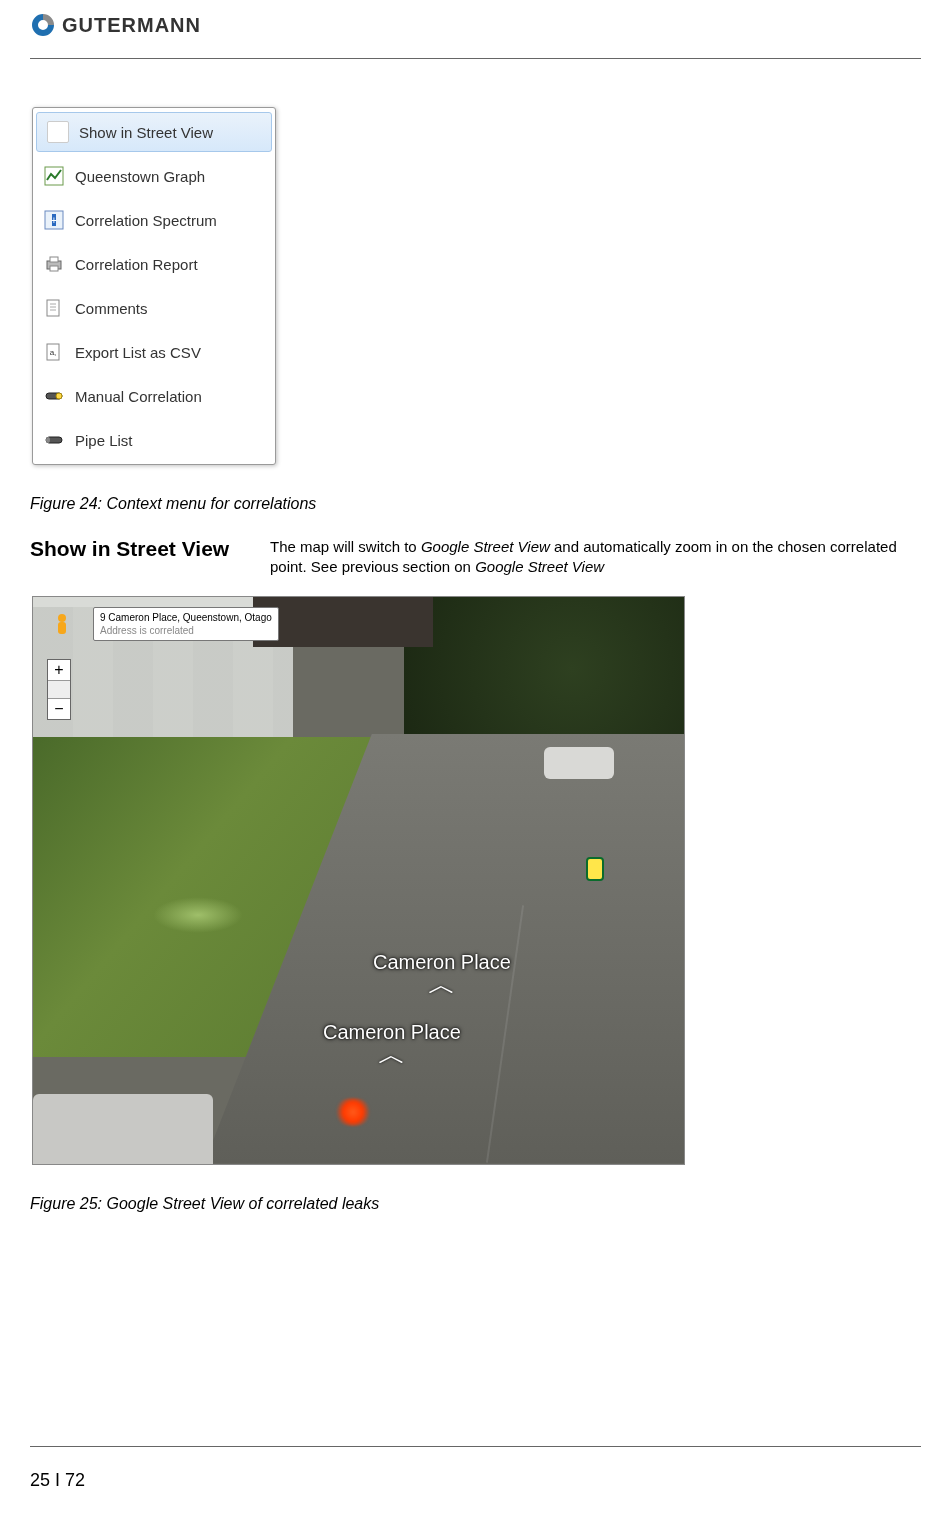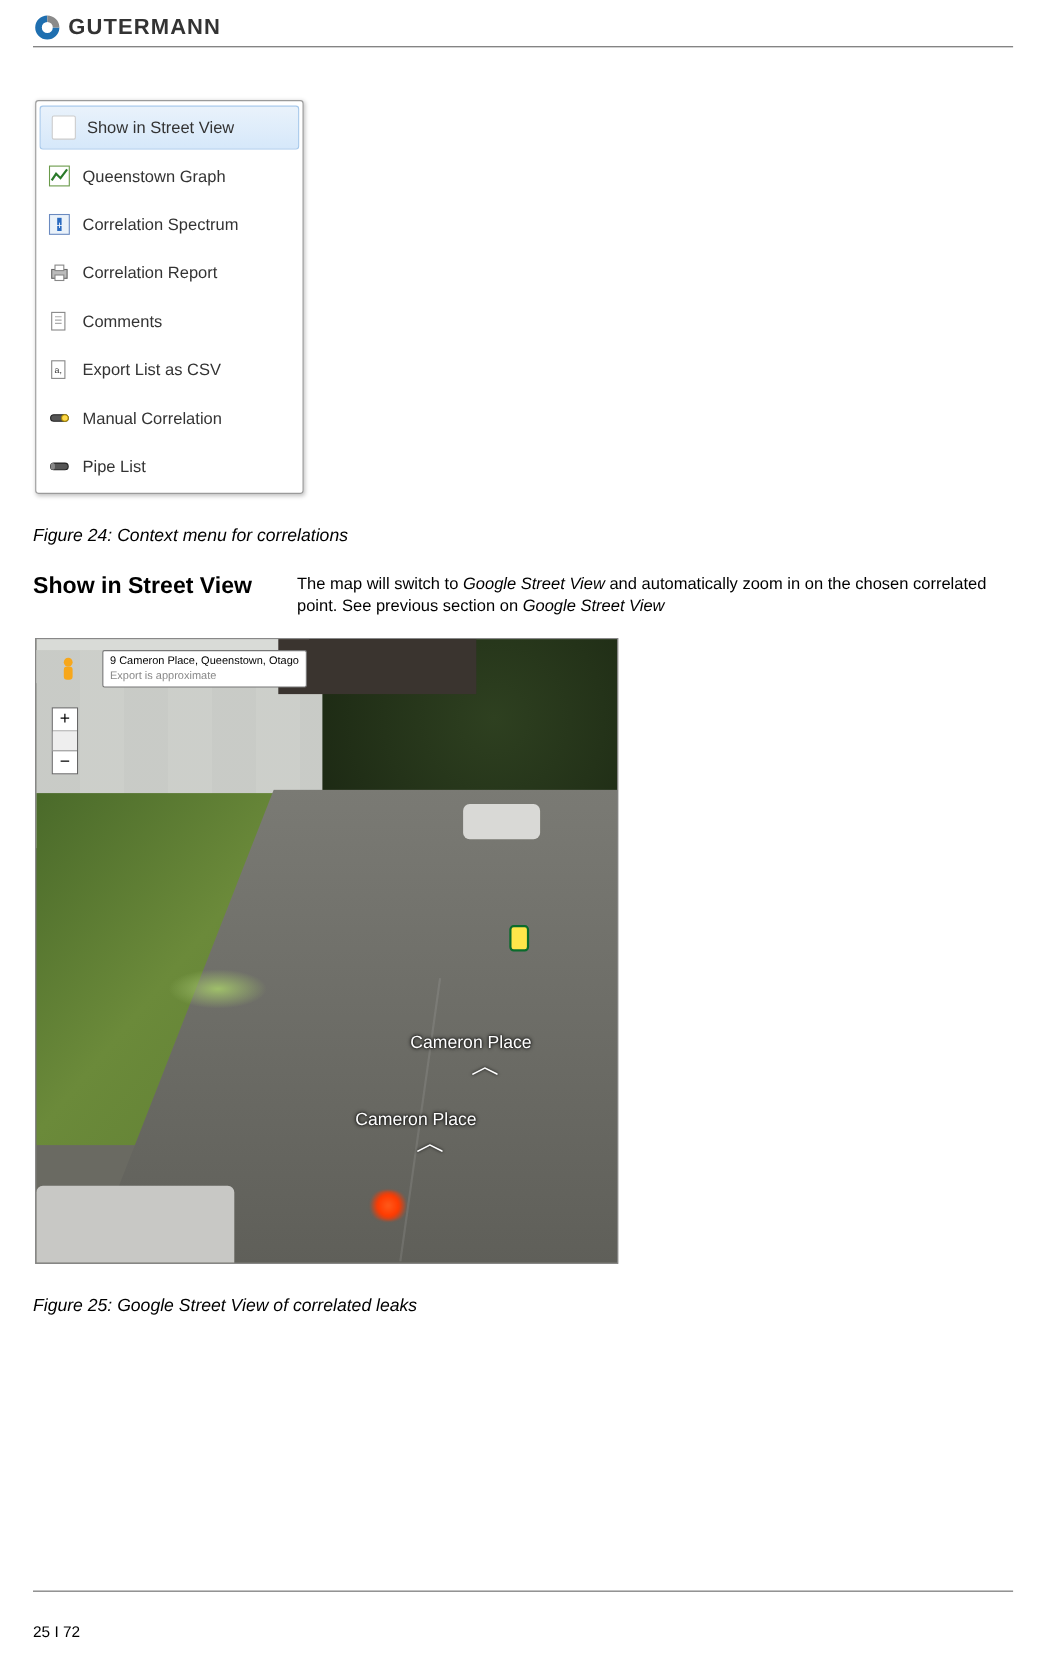--- a/index.html
+++ b/index.html
@@ -10,21 +10,21 @@
       font-family: Arial, Helvetica, sans-serif;
       color: #000;
       position: relative;
       padding: 0 30px;
     }
     
     .header {
       display: flex;
       align-items: center;
       padding-top: 12px;
-      padding-bottom: 4px;
+      padding-bottom: 20px;
       border-bottom: 1px solid #666;
       margin-bottom: 48px;
     }
     .logo-wrap { display: flex; align-items: center; gap: 6px; }
     .logo-mark {
       width: 26px; height: 26px; position: relative;
     }
     .logo-text {
       font-weight: 900;
       letter-spacing: 1px;
@@ -88,21 +88,21 @@
       width: 220px;
       flex-shrink: 0;
     }
     .desc-text {
       font-size: 15px;
       line-height: 1.35;
     }
     .desc-text .it { font-style: italic; }
     
     .streetview-wrap {
-      width: 530px;
+      width: 653px;
       height: 569px;
       border: 1px solid #888;
       margin-left: 2px;
       margin-bottom: 30px;
       position: relative;
       overflow: hidden;
       background: #6a6a62;
     }
     .sky { position:absolute; left:0; right:0; top:0; height:40px; background:#d9dbd7; }
     .house {
@@ -136,21 +136,21 @@
     .addr-box{
       position:absolute;left:60px;top:10px;background:#fff;border:1px solid #777;
       font-size:10px;padding:3px 6px;line-height:1.3;border-radius:2px;
     }
     .addr-box .ln2{color:#888;}
     .pegman{position:absolute;left:15px;top:14px;width:28px;height:28px;}
     .zoom-ctrl{position:absolute;left:14px;top:62px;width:24px;background:#fff;border:1px solid #666;font-size:16px;text-align:center;line-height:20px;}
     .zoom-ctrl div{border-bottom:1px solid #999;}
     .zoom-ctrl div:last-child{border-bottom:none;}
     .sv-label{
-      position:absolute;color:#fff;font-size:16px;text-shadow:0 0 4px #000,0 0 2px #000;font-family:Arial;
+      position:absolute;color:#fff;font-size:20px;text-shadow:0 0 4px #000,0 0 2px #000;font-family:Arial;
     }
     .sv-label.l1{left:340px;bottom:190px;}
     .sv-label.l2{left:290px;bottom:120px;}
     .sv-arrow{position:absolute;color:#fff;font-size:28px;text-shadow:0 0 3px #000;}
     .sv-arrow.a1{left:395px;bottom:160px;}
     .sv-arrow.a2{left:345px;bottom:90px;}
     .leak-marker{
       position:absolute;left:300px;bottom:38px;width:40px;height:28px;border-radius:50%;
       background:radial-gradient(circle,#ff5a1a 0%,#ff3a00 40%,rgba(255,58,0,0) 70%);
       filter:blur(1px);
@@ -161,21 +161,21 @@
     }
     .sensor-marker{
       position:absolute;right:80px;top:260px;width:18px;height:24px;
       background:#ffe64a;border:2px solid #0a6b2c;border-radius:4px;
     }
     
     .footer-rule{
       position:absolute;left:30px;right:30px;bottom:80px;border-top:1px solid #666;
     }
     .page-num{
-      position:absolute;left:30px;bottom:36px;font-size:14px;
+      position:absolute;left:30px;bottom:36px;font-size:18px;
     }
   </style>
 </head>
 <body>
 
 <div class="header">
   <div class="logo-wrap">
     <span class="logo-mark">
       <svg viewBox="0 0 26 26" width="26" height="26">
         <path d="M13 2 A11 11 0 1 0 24 13 L18 13 A5 5 0 1 1 13 8 Z" fill="#1f6fb0"></path>
@@ -285,21 +285,21 @@
   <div class="leak-marker"></div>
 
   <span class="pegman">
     <svg viewBox="0 0 28 28">
         <circle cx="14" cy="7" r="4" fill="#f7a71b"></circle>
         <rect x="10" y="11" width="8" height="12" rx="3" fill="#f7a71b"></rect>
       </svg>
   </span>
   <div class="addr-box">
     <div>9 Cameron Place, Queenstown, Otago</div>
-    <div class="ln2">Export is approximate</div>
+    <div class="ln2">Address is correlated</div>
   </div>
   <div class="zoom-ctrl">
     <div>+</div>
     <div style="height:18px;background:#eee"></div>
     <div>−</div>
   </div>
 
   <div class="sv-label l1">Cameron Place</div>
   <div class="sv-arrow a1">︿</div>
   <div class="sv-label l2">Cameron Place</div>

